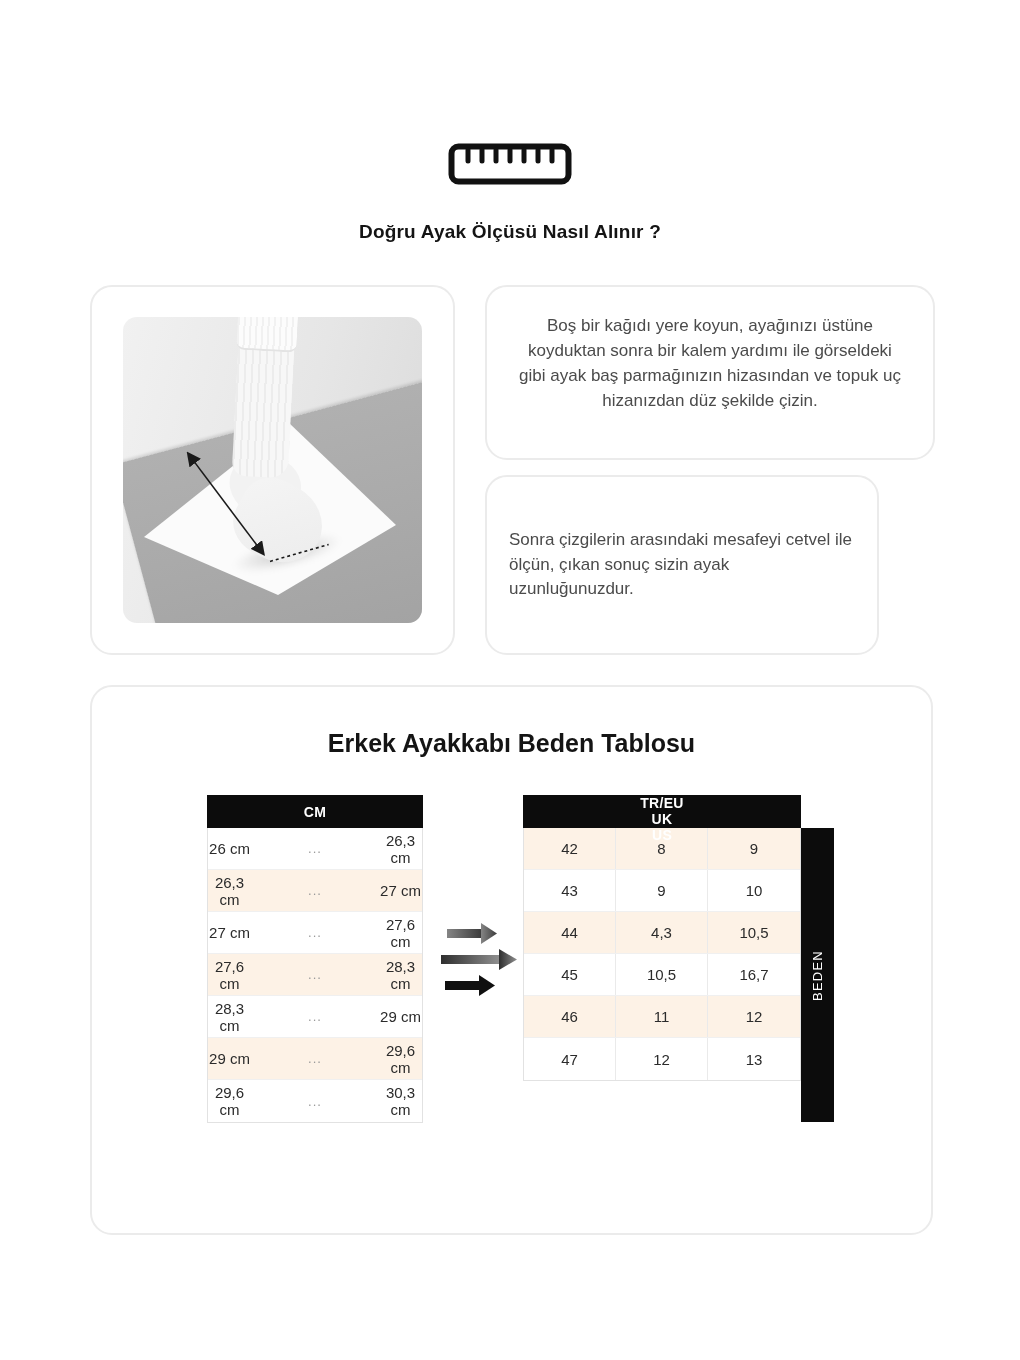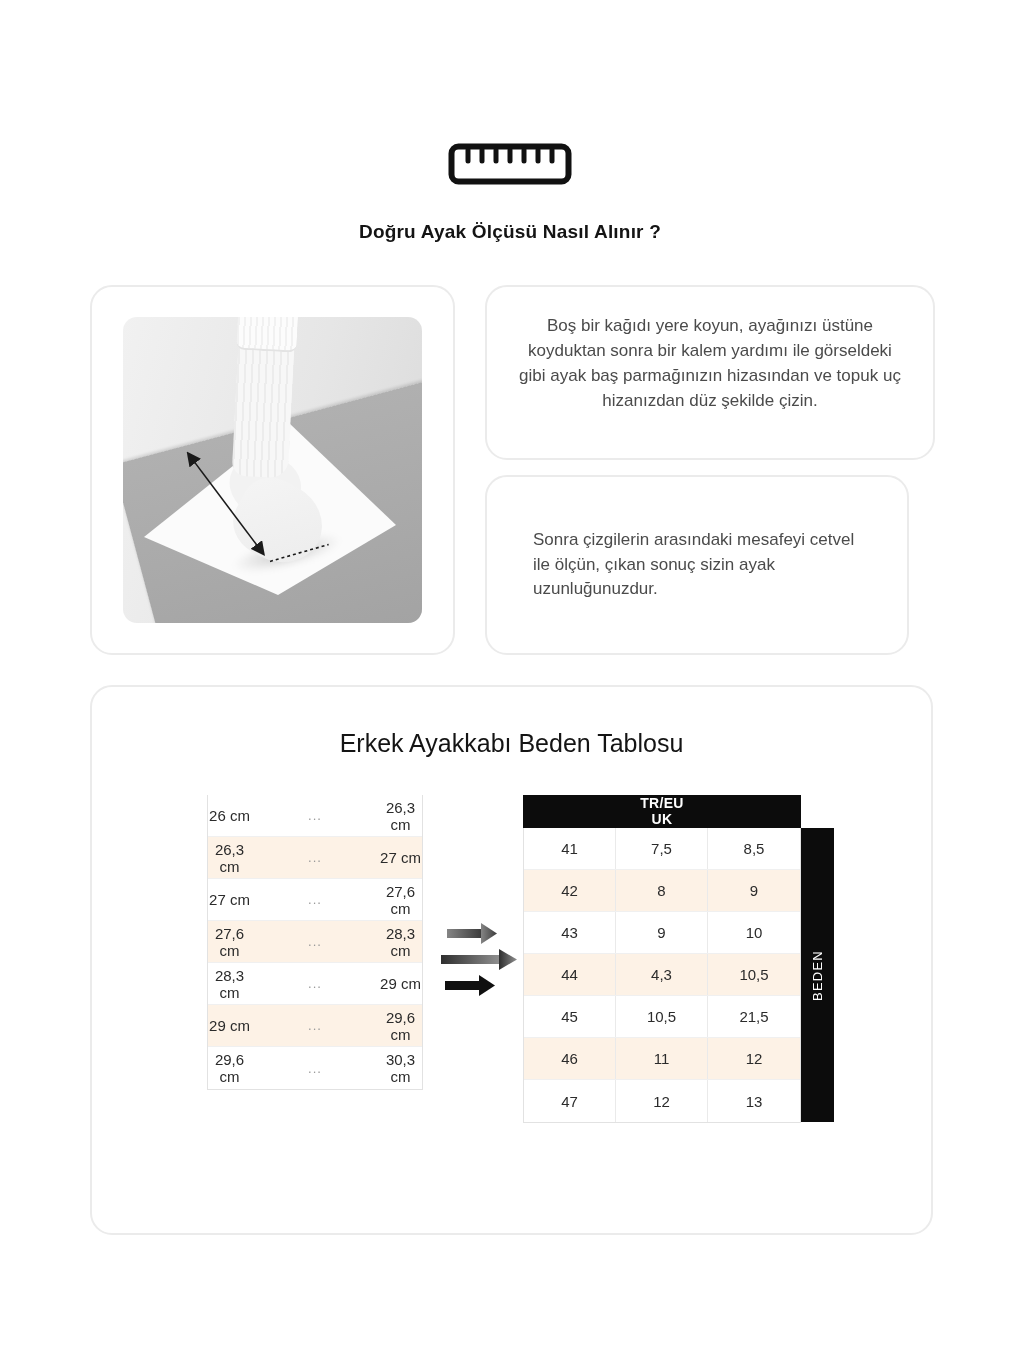--- a/index.html
+++ b/index.html
@@ -59,26 +59,26 @@
   }
   .foot {
     position:absolute; left:112px; top:166px; width:88px; height:78px;
     background:linear-gradient(135deg,#f5f5f5,#ececec);
     border-radius:42% 58% 58% 46%; transform:rotate(28deg);
   }
   .measure-svg { position:absolute; left:0; top:0; width:100%; height:100%; }
 
   
   .instr-card-1 { left:485px; top:285px; width:450px; height:175px; padding:27px 30px;text-align:center; }
-  .instr-card-2 { left:485px; top:475px; width:424px; height:180px; padding:27px 46px; display:flex; align-items:center; }
+  .instr-card-2 { left:485px; top:475px; width:394px; height:180px; padding:27px 22px; display:flex; align-items:center; }
   .instr-text { font-size:17px; line-height:1.47; color:#4b4b4b; }
 
   
   .size-card { left:90px; top:685px; width:843px; height:550px; }
-  .size-title { margin-top:42px; text-align:center; font-size:25px; font-weight:400; color:#141414; }
+  .size-title { margin-top:42px; text-align:center; font-size:25px; font-weight:700; color:#141414; }
 
   .cm-table { position:absolute; left:115px; top:108px; width:216px; }
   .tbl-header {
     height:33px; background:#0c0c0c; color:#fff; display:flex; align-items:center;
     justify-content:center; font-size:14px; font-weight:700; letter-spacing:.4px;
   }
   .tbl-body { border:1px solid #e2e2e2; border-top:none; background:#fff; }
   .cm-row {
     height:42px; display:grid; grid-template-columns:1fr 34px 1fr; align-items:center;
     text-align:center; font-size:15px; color:#2b2b2b; border-bottom:1px solid #f0f0f0;gap:47px;
@@ -158,20 +158,21 @@
   <div class="instr-text">Boş bir kağıdı yere koyun, ayağınızı üstüne koyduktan sonra bir kalem yardımı ile görseldeki gibi ayak baş parmağınızın hizasından ve topuk uç hizanızdan düz şekilde çizin.</div>
 </div>
 <div class="card instr-card-2">
   <div class="instr-text">Sonra çizgilerin arasındaki mesafeyi cetvel ile ölçün, çıkan sonuç sizin ayak uzunluğunuzdur.</div>
 </div>
 
 <div class="card size-card">
   <div class="size-title">Erkek Ayakkabı Beden Tablosu</div>
 
   <div class="cm-table">
+    <div class="tbl-header">CM</div>
     <div class="tbl-body">
       <div class="cm-row">
         <span>26 cm</span>
         <span class="dots">...</span>
         <span>26,3 cm</span>
       </div>
       <div class="cm-row alt">
         <span>26,3 cm</span>
         <span class="dots">...</span>
         <span>27 cm</span>
@@ -231,44 +232,39 @@
     </svg>
   </div>
 
   <div class="sz-table">
     <div class="sz-header">
       <span>TR/EU</span>
       <span>UK</span>
       <span>US</span>
     </div>
     <div class="tbl-body">
-      <div class="sz-row">
-        <span class="sz-cell">41</span>
-        <span class="sz-cell">7,5</span>
-        <span class="sz-cell">8,5</span>
-      </div>
       <div class="sz-row alt">
         <span class="sz-cell">42</span>
         <span class="sz-cell">8</span>
         <span class="sz-cell">9</span>
       </div>
       <div class="sz-row">
         <span class="sz-cell">43</span>
         <span class="sz-cell">9</span>
         <span class="sz-cell">10</span>
       </div>
       <div class="sz-row alt">
         <span class="sz-cell">44</span>
         <span class="sz-cell">4,3</span>
         <span class="sz-cell">10,5</span>
       </div>
       <div class="sz-row">
         <span class="sz-cell">45</span>
         <span class="sz-cell">10,5</span>
-        <span class="sz-cell">21,5</span>
+        <span class="sz-cell">16,7</span>
       </div>
       <div class="sz-row alt">
         <span class="sz-cell">46</span>
         <span class="sz-cell">11</span>
         <span class="sz-cell">12</span>
       </div>
       <div class="sz-row">
         <span class="sz-cell">47</span>
         <span class="sz-cell">12</span>
         <span class="sz-cell">13</span>

